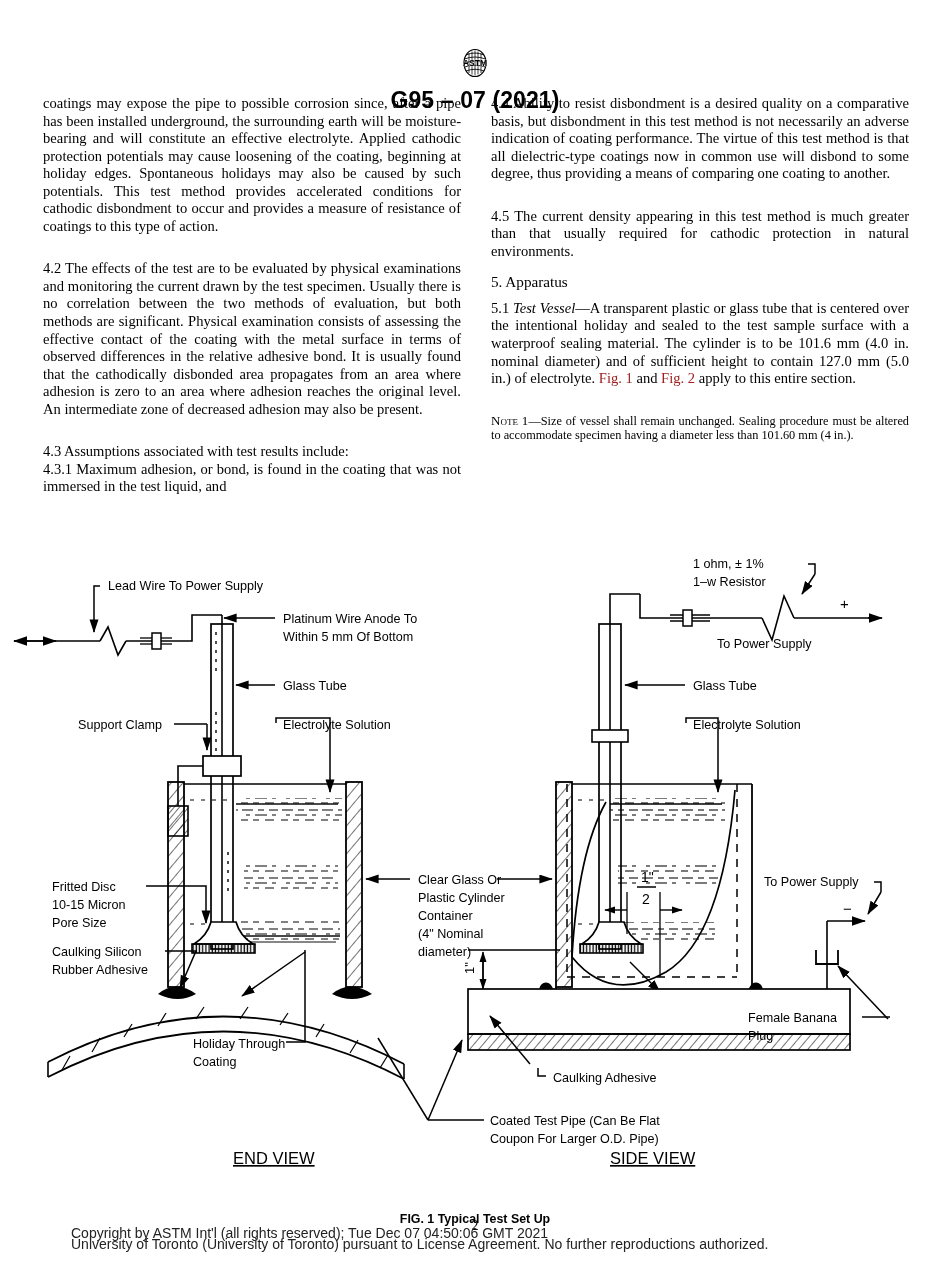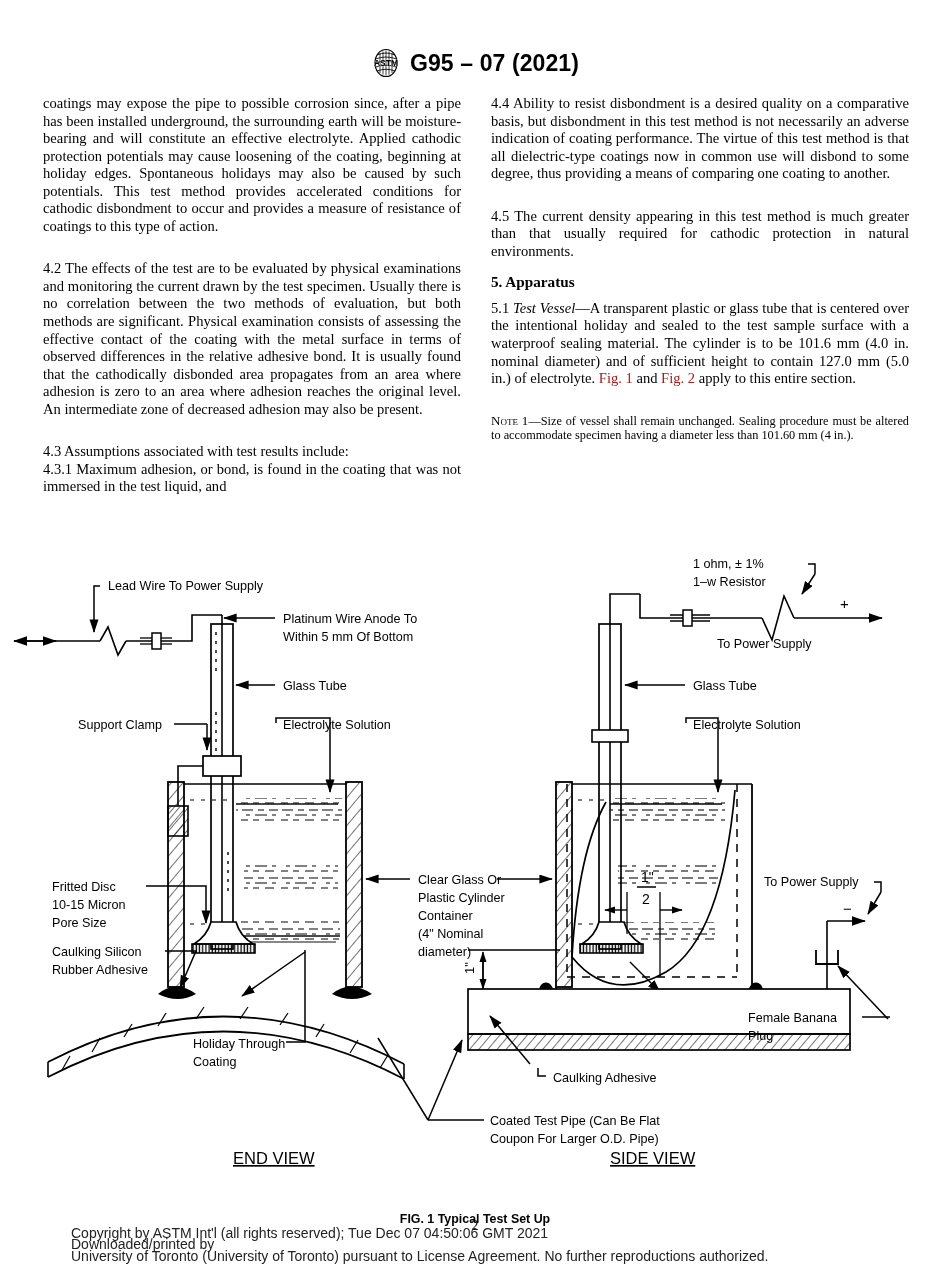--- a/index.html
+++ b/index.html
@@ -22,20 +22,21 @@
     top: 48px;
     left: 0;
     width: 950px;
     text-align: center;
     height: 36px;
   }
   .header-inner {
     display: inline-flex;
     align-items: center;
     gap: 9px;
+    flex-direction: column;
   }
   .astm-logo {
     width: 30px;
     height: 30px;
     display: block;
   }
   .header-title {
     font-family: "Liberation Sans", sans-serif;
     font-weight: bold;
     font-size: 23px;
@@ -64,21 +65,21 @@
     font-size: 14.55px;
     line-height: 17.55px;
     text-align: justify;
     text-justify: inter-word;
     hyphens: manual;
   }
   p.body + p.body { margin-top: 25px; }
   p.tight { margin-top: 0 !important; }
   .sec-head {
     font-family: "Liberation Serif", serif;
-    font-weight: bold;
+    font-weight: normal;
     font-size: 15.2px;
     line-height: 17.55px;
     margin: 13px 0 9px 0;
   }
   .ital { font-style: italic; }
   .link { color: #a02020; }
   .note {
     font-size: 12.3px;
     line-height: 14.6px;
     text-align: justify;
@@ -416,15 +417,14 @@
 
   <text x="610" y="612" font-size="16.5" text-decoration="underline">SIDE VIEW</text>
 </svg>
 </div>
 
 <div class="fig-caption">FIG. 1  Typical Test Set Up</div>
 
 <div class="page-number">2</div>
 <div class="footer">
   <div>Copyright by ASTM Int'l (all rights reserved); Tue Dec 07 04:50:06 GMT 2021</div>
-  <div>Downloaded/printed by</div>
   <div>University of Toronto (University of Toronto) pursuant to License Agreement. No further reproductions authorized.</div>
 </div>
 
 </body></html>

